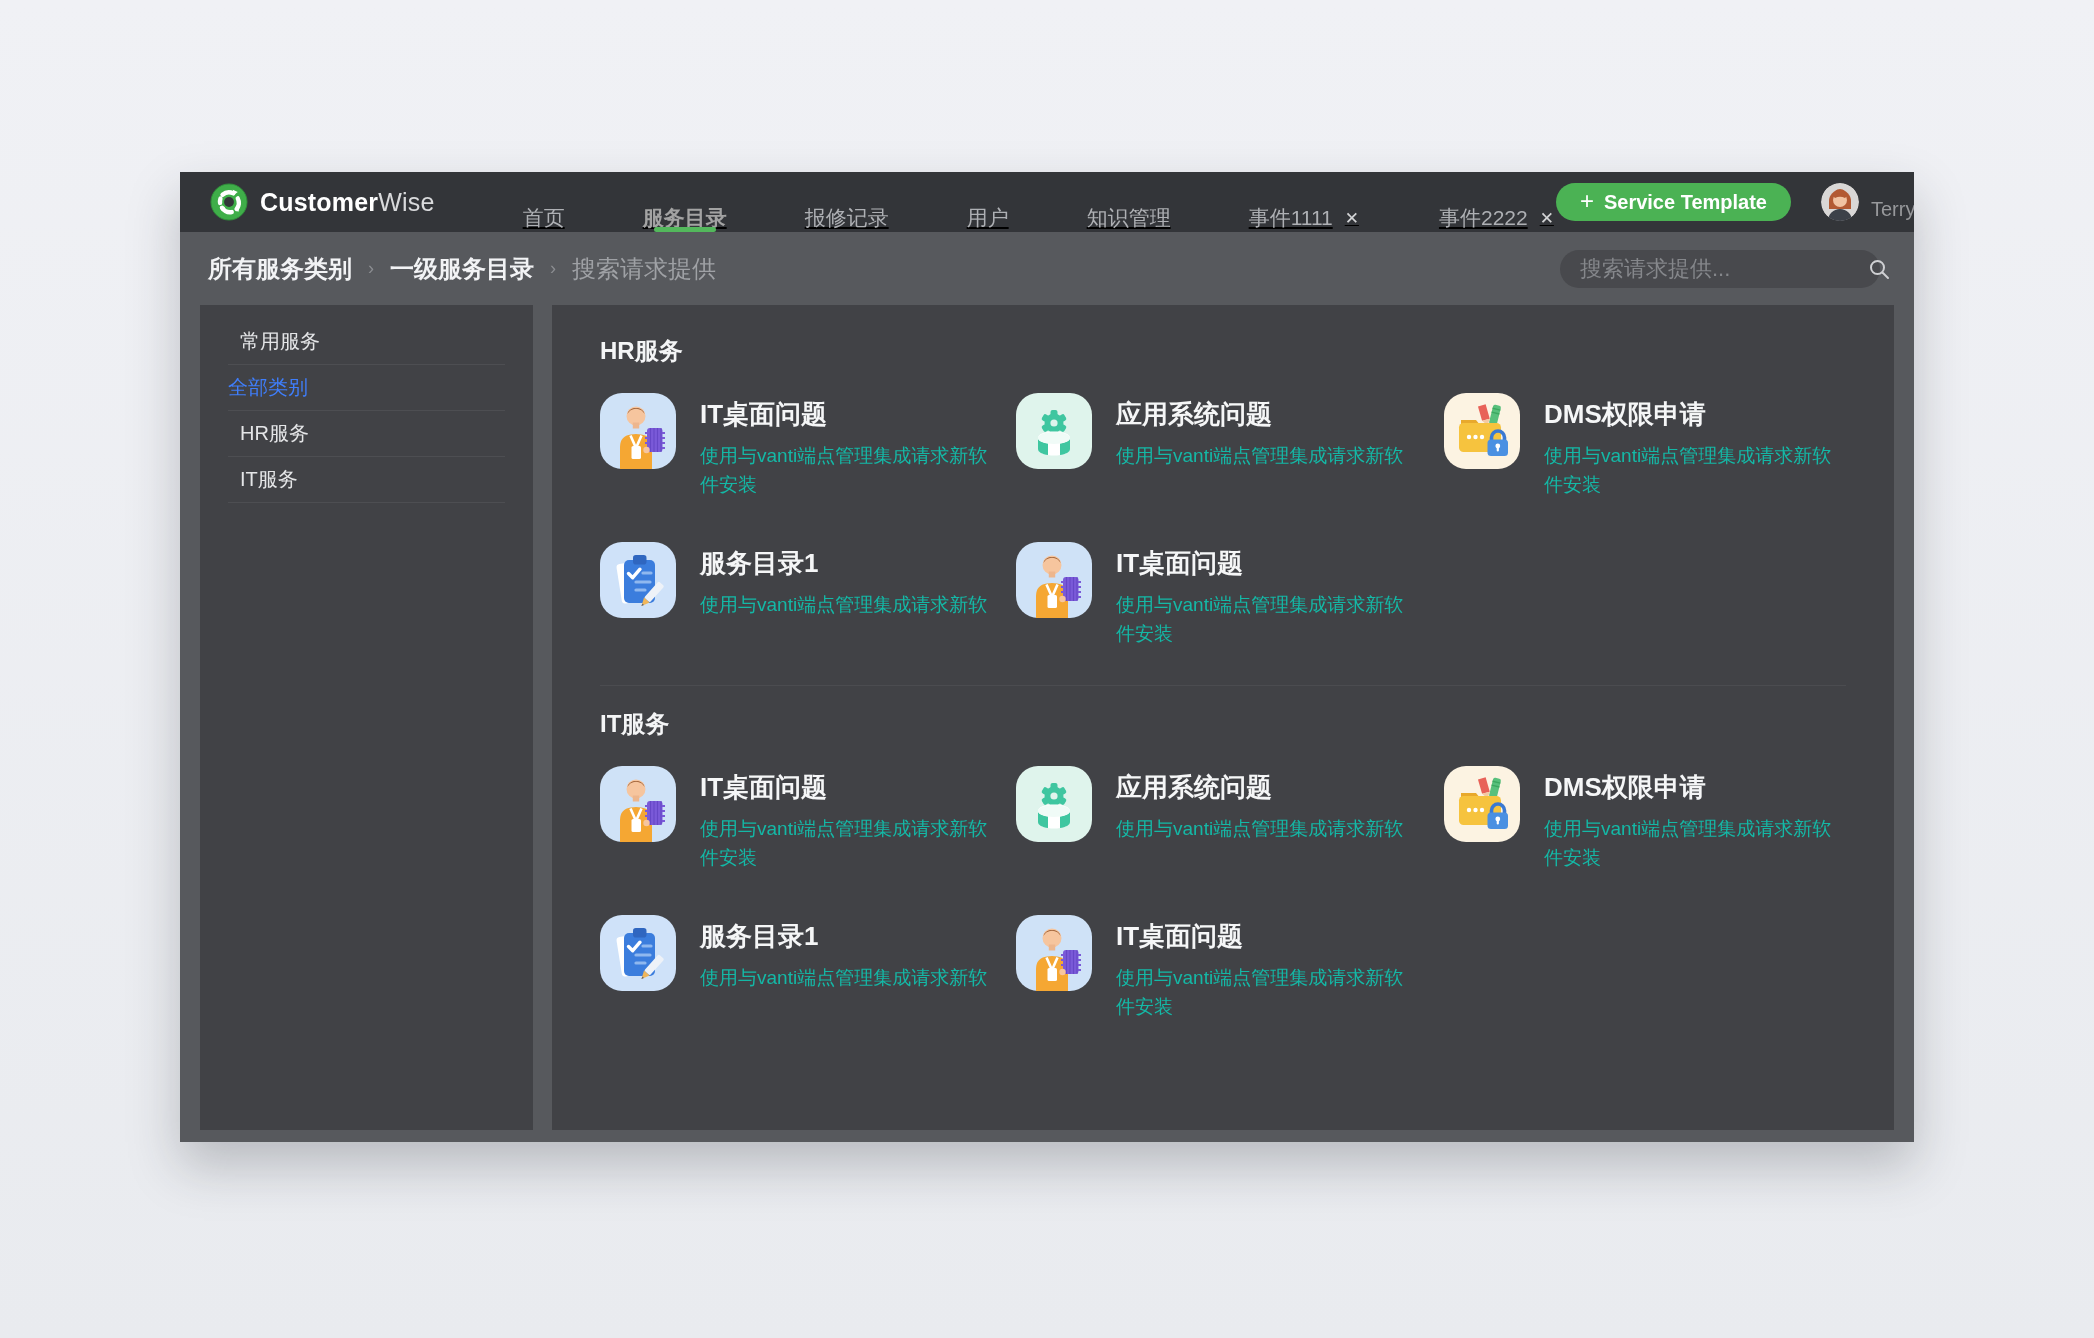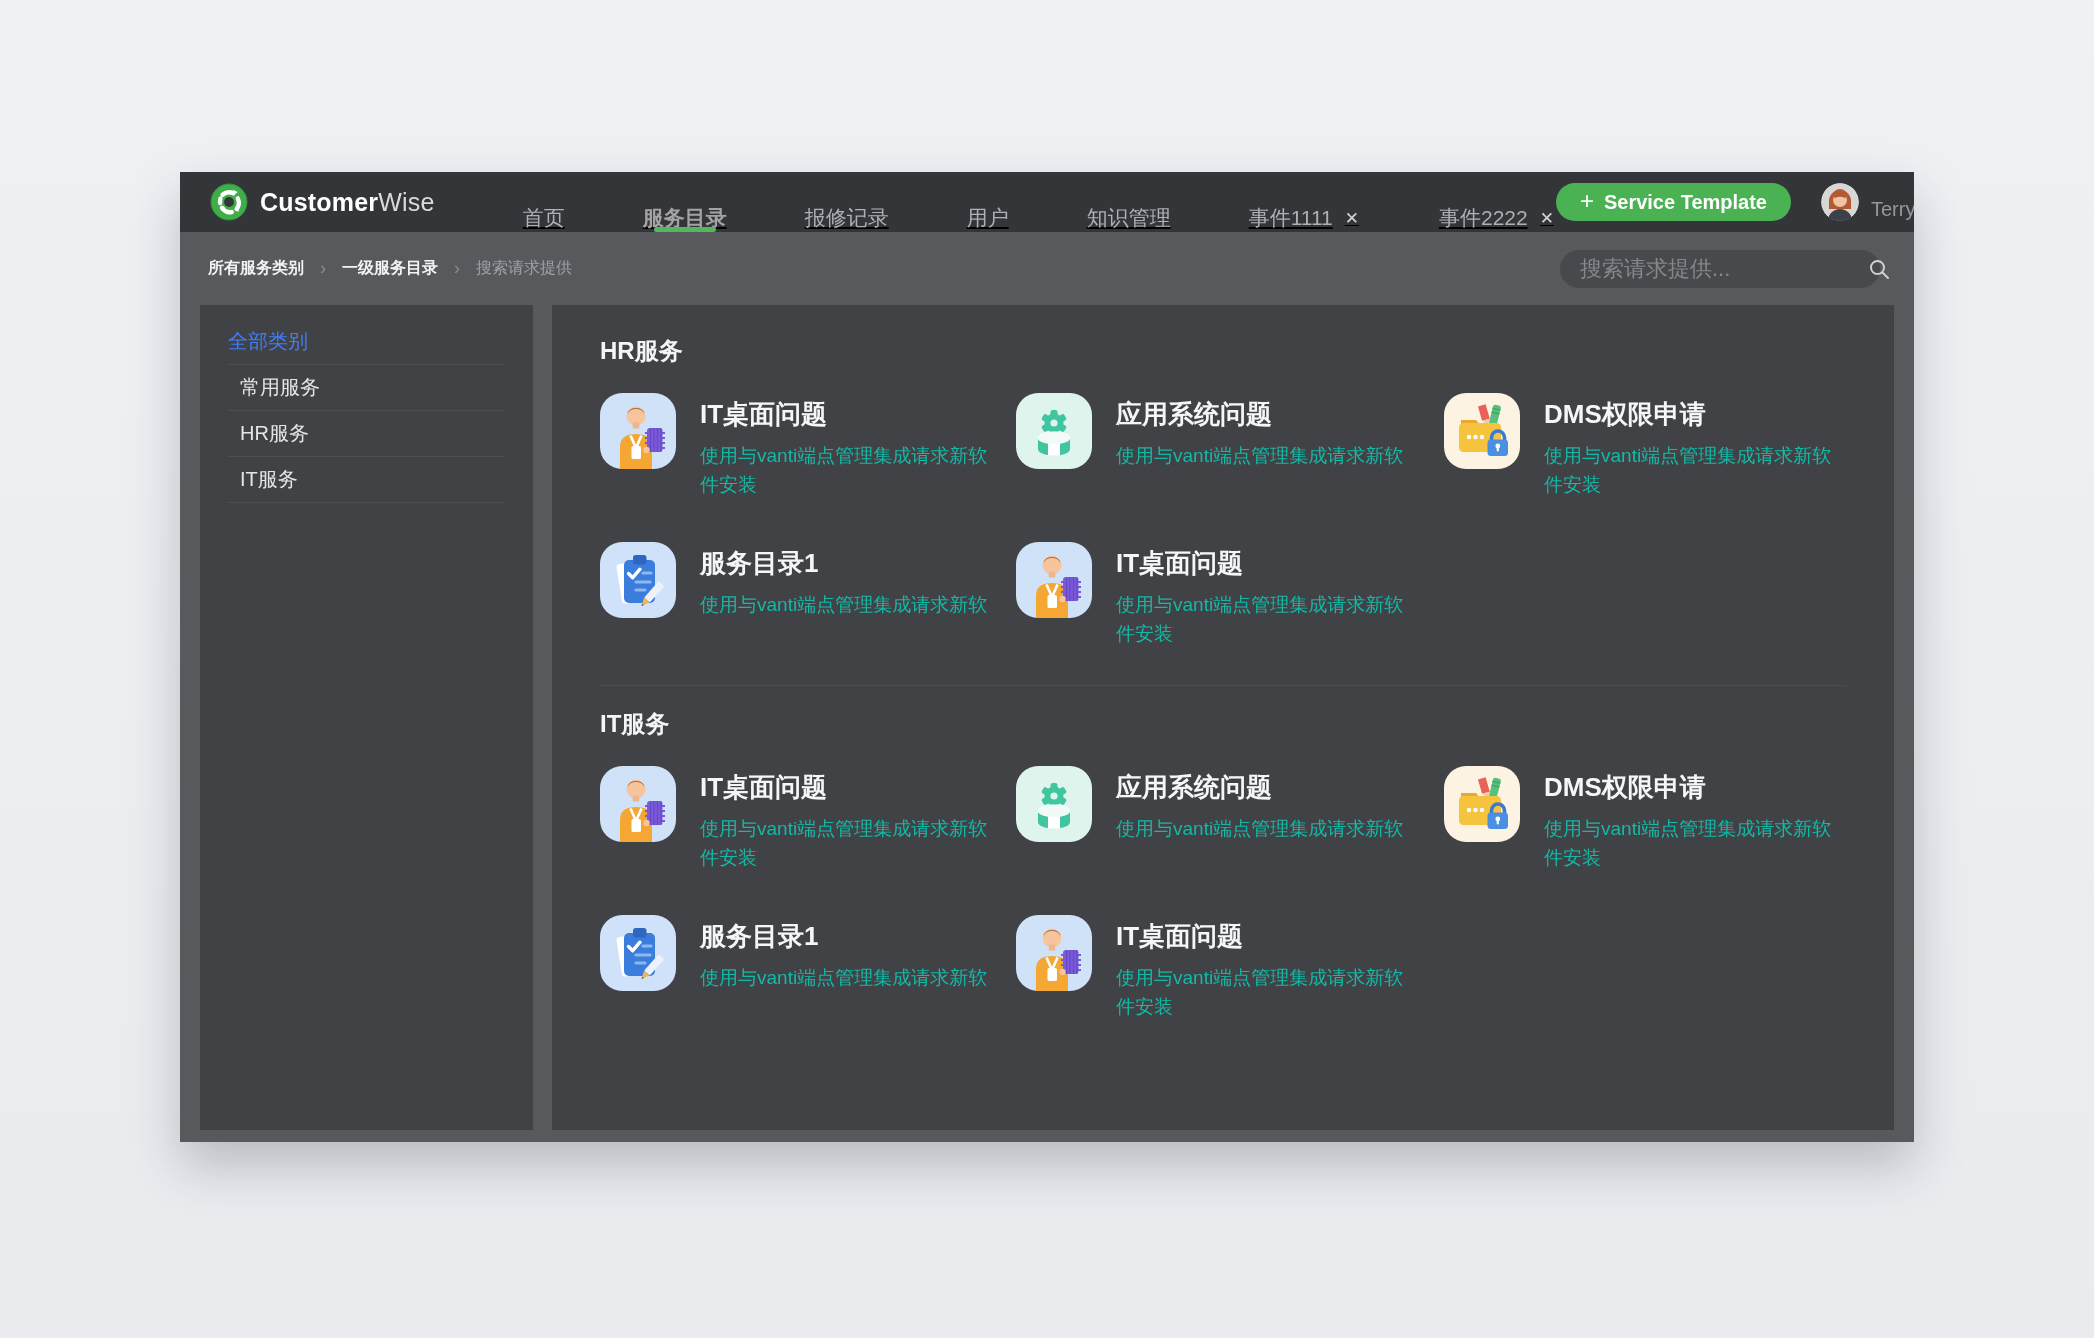--- a/index.html
+++ b/index.html
@@ -52,21 +52,21 @@
   .user { display: flex; align-items: flex-end; gap: 12px; margin-left: 30px; }
   .avatar { width: 38px; height: 38px; border-radius: 50%; overflow: hidden; display: block; }
   .user-name { color: #97989b; font-size: 20px; white-space: nowrap; }
   
   .crumb-row {
     height: 73px; flex: 0 0 73px;
     display: flex; align-items: center;
     padding: 0 34px 0 28px;
   }
   .breadcrumb { display: flex; align-items: center; gap: 16px; }
-  .bc-item { color: #f2f3f5; font-size: 16px; font-weight: 600; cursor: pointer; }
+  .bc-item { color: #f2f3f5; font-size: 24px; font-weight: 600; cursor: pointer; }
   .bc-item.current { color: #9fa1a5; font-weight: 400; cursor: default; }
   .bc-sep { color: #8b8d91; font-size: 18px; }
   .search-box {
     margin-left: auto; width: 320px; height: 38px;
     background: #48494d; border-radius: 19px;
     display: flex; align-items: center; padding: 0 16px 0 20px;
   }
   .search-box input {
     flex: 1; background: transparent; border: none; outline: none;
     color: #d8d9db; font-size: 22px; font-family: inherit;
@@ -182,22 +182,22 @@
       <input type="text" value="" placeholder="搜索请求提供..." style="">
       <svg class="search-icon" viewBox="0 0 22 22">
         <circle cx="9.5" cy="9.5" r="6.5" fill="none" stroke="#cfd0d3" stroke-width="2"></circle>
         <path d="M14.5 14.5 L20 20" stroke="#cfd0d3" stroke-width="2" stroke-linecap="round"></path>
       </svg>
     </div>
   </div>
 
   <div class="content">
     <div class="panel sidebar">
+        <div class="side-item sub">常用服务</div>
         <div class="side-item active">全部类别</div>
-        <div class="side-item sub">常用服务</div>
         <div class="side-item sub">HR服务</div>
         <div class="side-item sub">IT服务</div>
       </div>
     <div class="panel main">
         <div class="section">
           <h2 class="section-title">HR服务</h2>
           <div class="cards">
             <div class="card">
     <span class="card-icon">
                 <svg viewBox="0 0 76 76">

